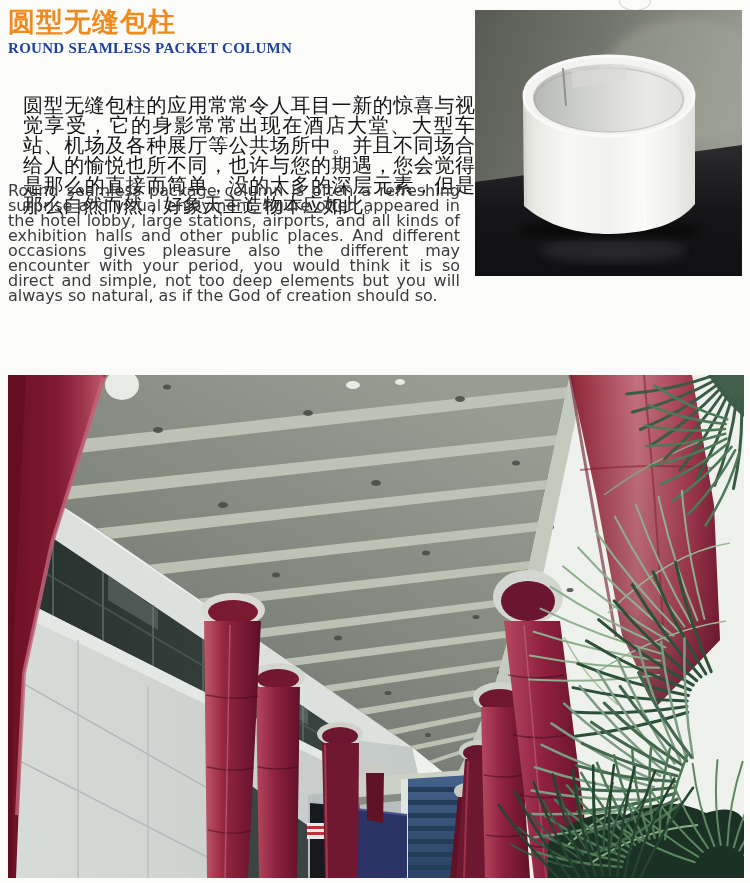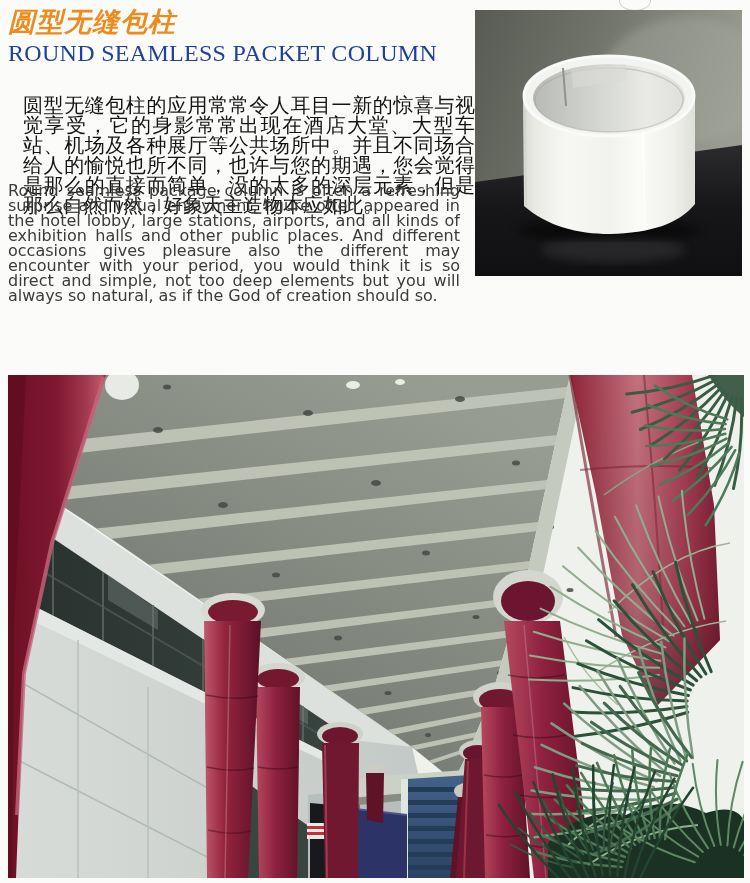--- a/index.html
+++ b/index.html
@@ -1,20 +1,20 @@
 <!DOCTYPE html>
 <html><head>
 <meta charset="utf-8">
 <style>
   html,body{margin:0;padding:0;background:#e9e9e9;}
   .page{position:relative;width:750px;height:883px;background:#fbfbf9;overflow:hidden;
         font-family:"DejaVu Sans",sans-serif;}
   .title-zh{position:absolute;left:8px;top:4px;font-size:27px;font-weight:bold;
-            color:#ee8b1e;letter-spacing:1px;white-space:nowrap;font-style:italic;}
-  .title-en{position:absolute;left:8px;top:40px;font-size:24px;font-weight:normal;
+            color:#ee8b1e;letter-spacing:1px;white-space:nowrap;}
+  .title-en{position:absolute;left:8px;top:40px;font-size:15px;font-weight:bold;
             color:#21409a;font-family:"Liberation Serif",serif;letter-spacing:.3px;white-space:nowrap;}
   .para-zh{position:absolute;left:8px;top:80px;width:452px;margin:15px;
            font-size:20px;line-height:20px;color:#141414;text-align:justify;}
   .para-en{position:absolute;left:8px;top:183px;width:452px;margin:0;
            font-size:16px;line-height:15px;color:#3b3b3b;text-align:justify;}
   .artifact{position:absolute;left:619px;top:-9px;width:30px;height:18px;
             border:1.5px solid #c8c8c6;border-radius:50%;opacity:.8;}
   .photo-product{position:absolute;left:475px;top:10px;width:267px;height:266px;}
   .photo-app{position:absolute;left:8px;top:375px;width:736px;height:503px;}
   svg{display:block;}

